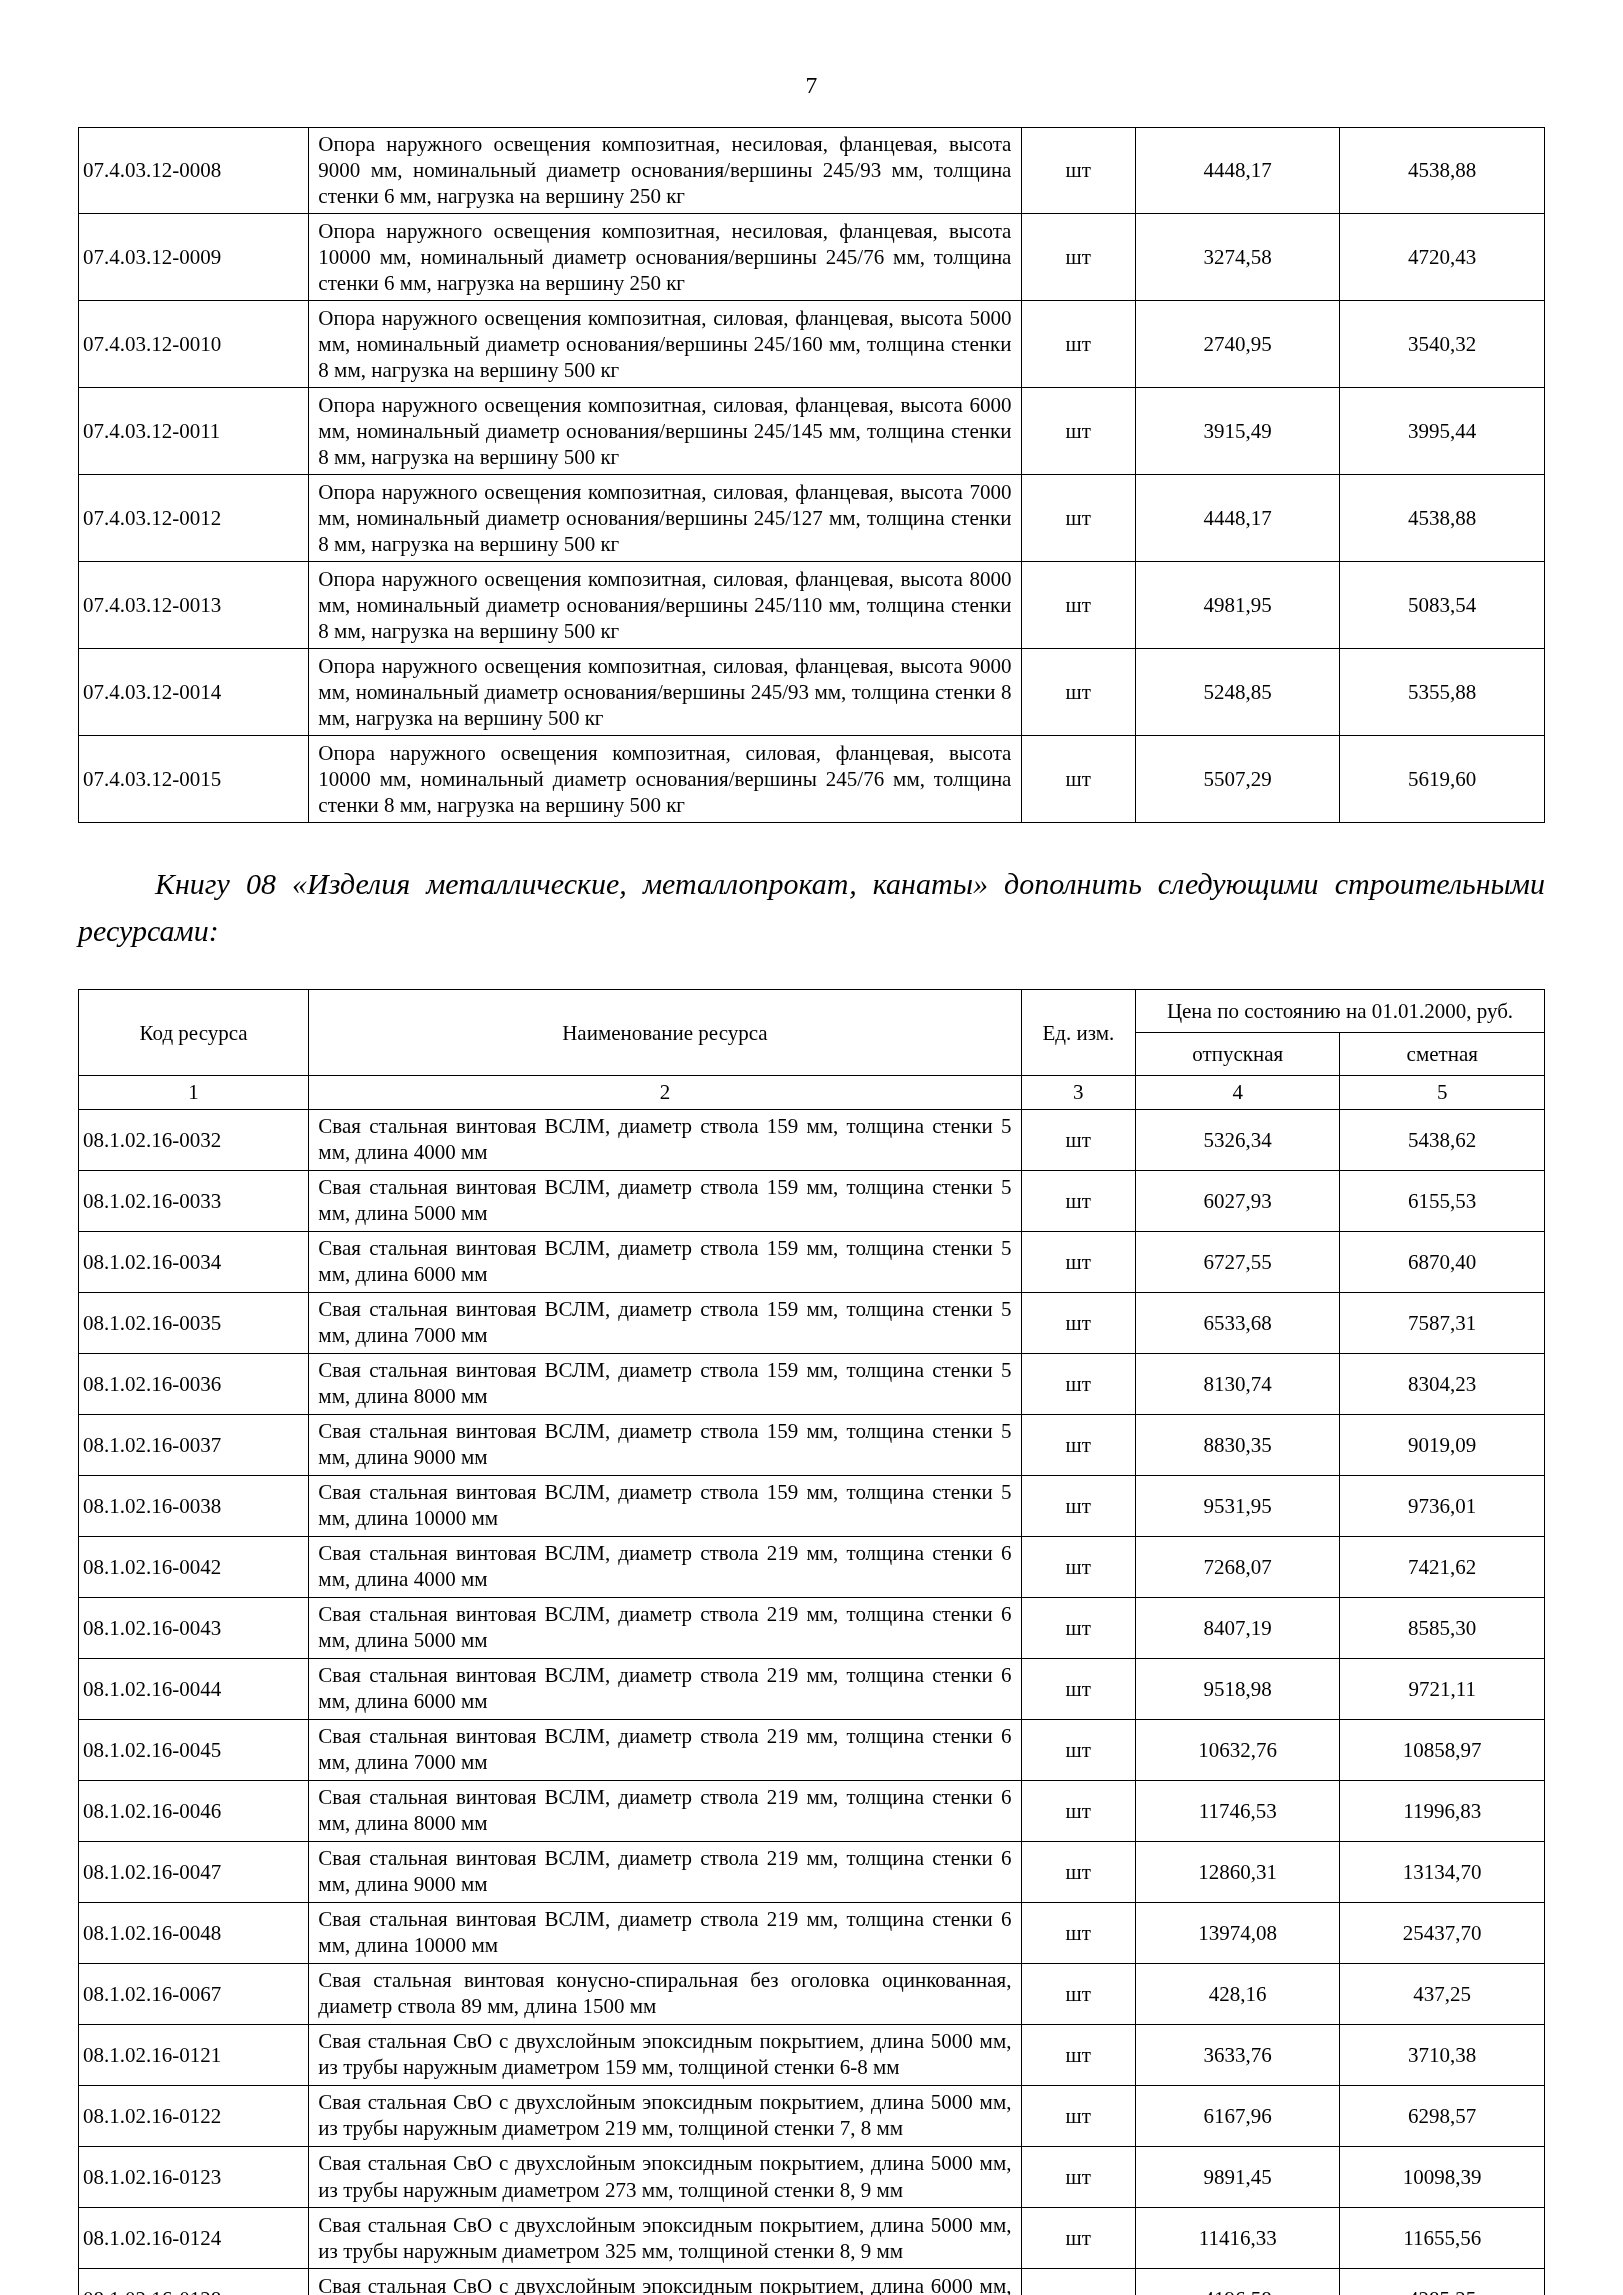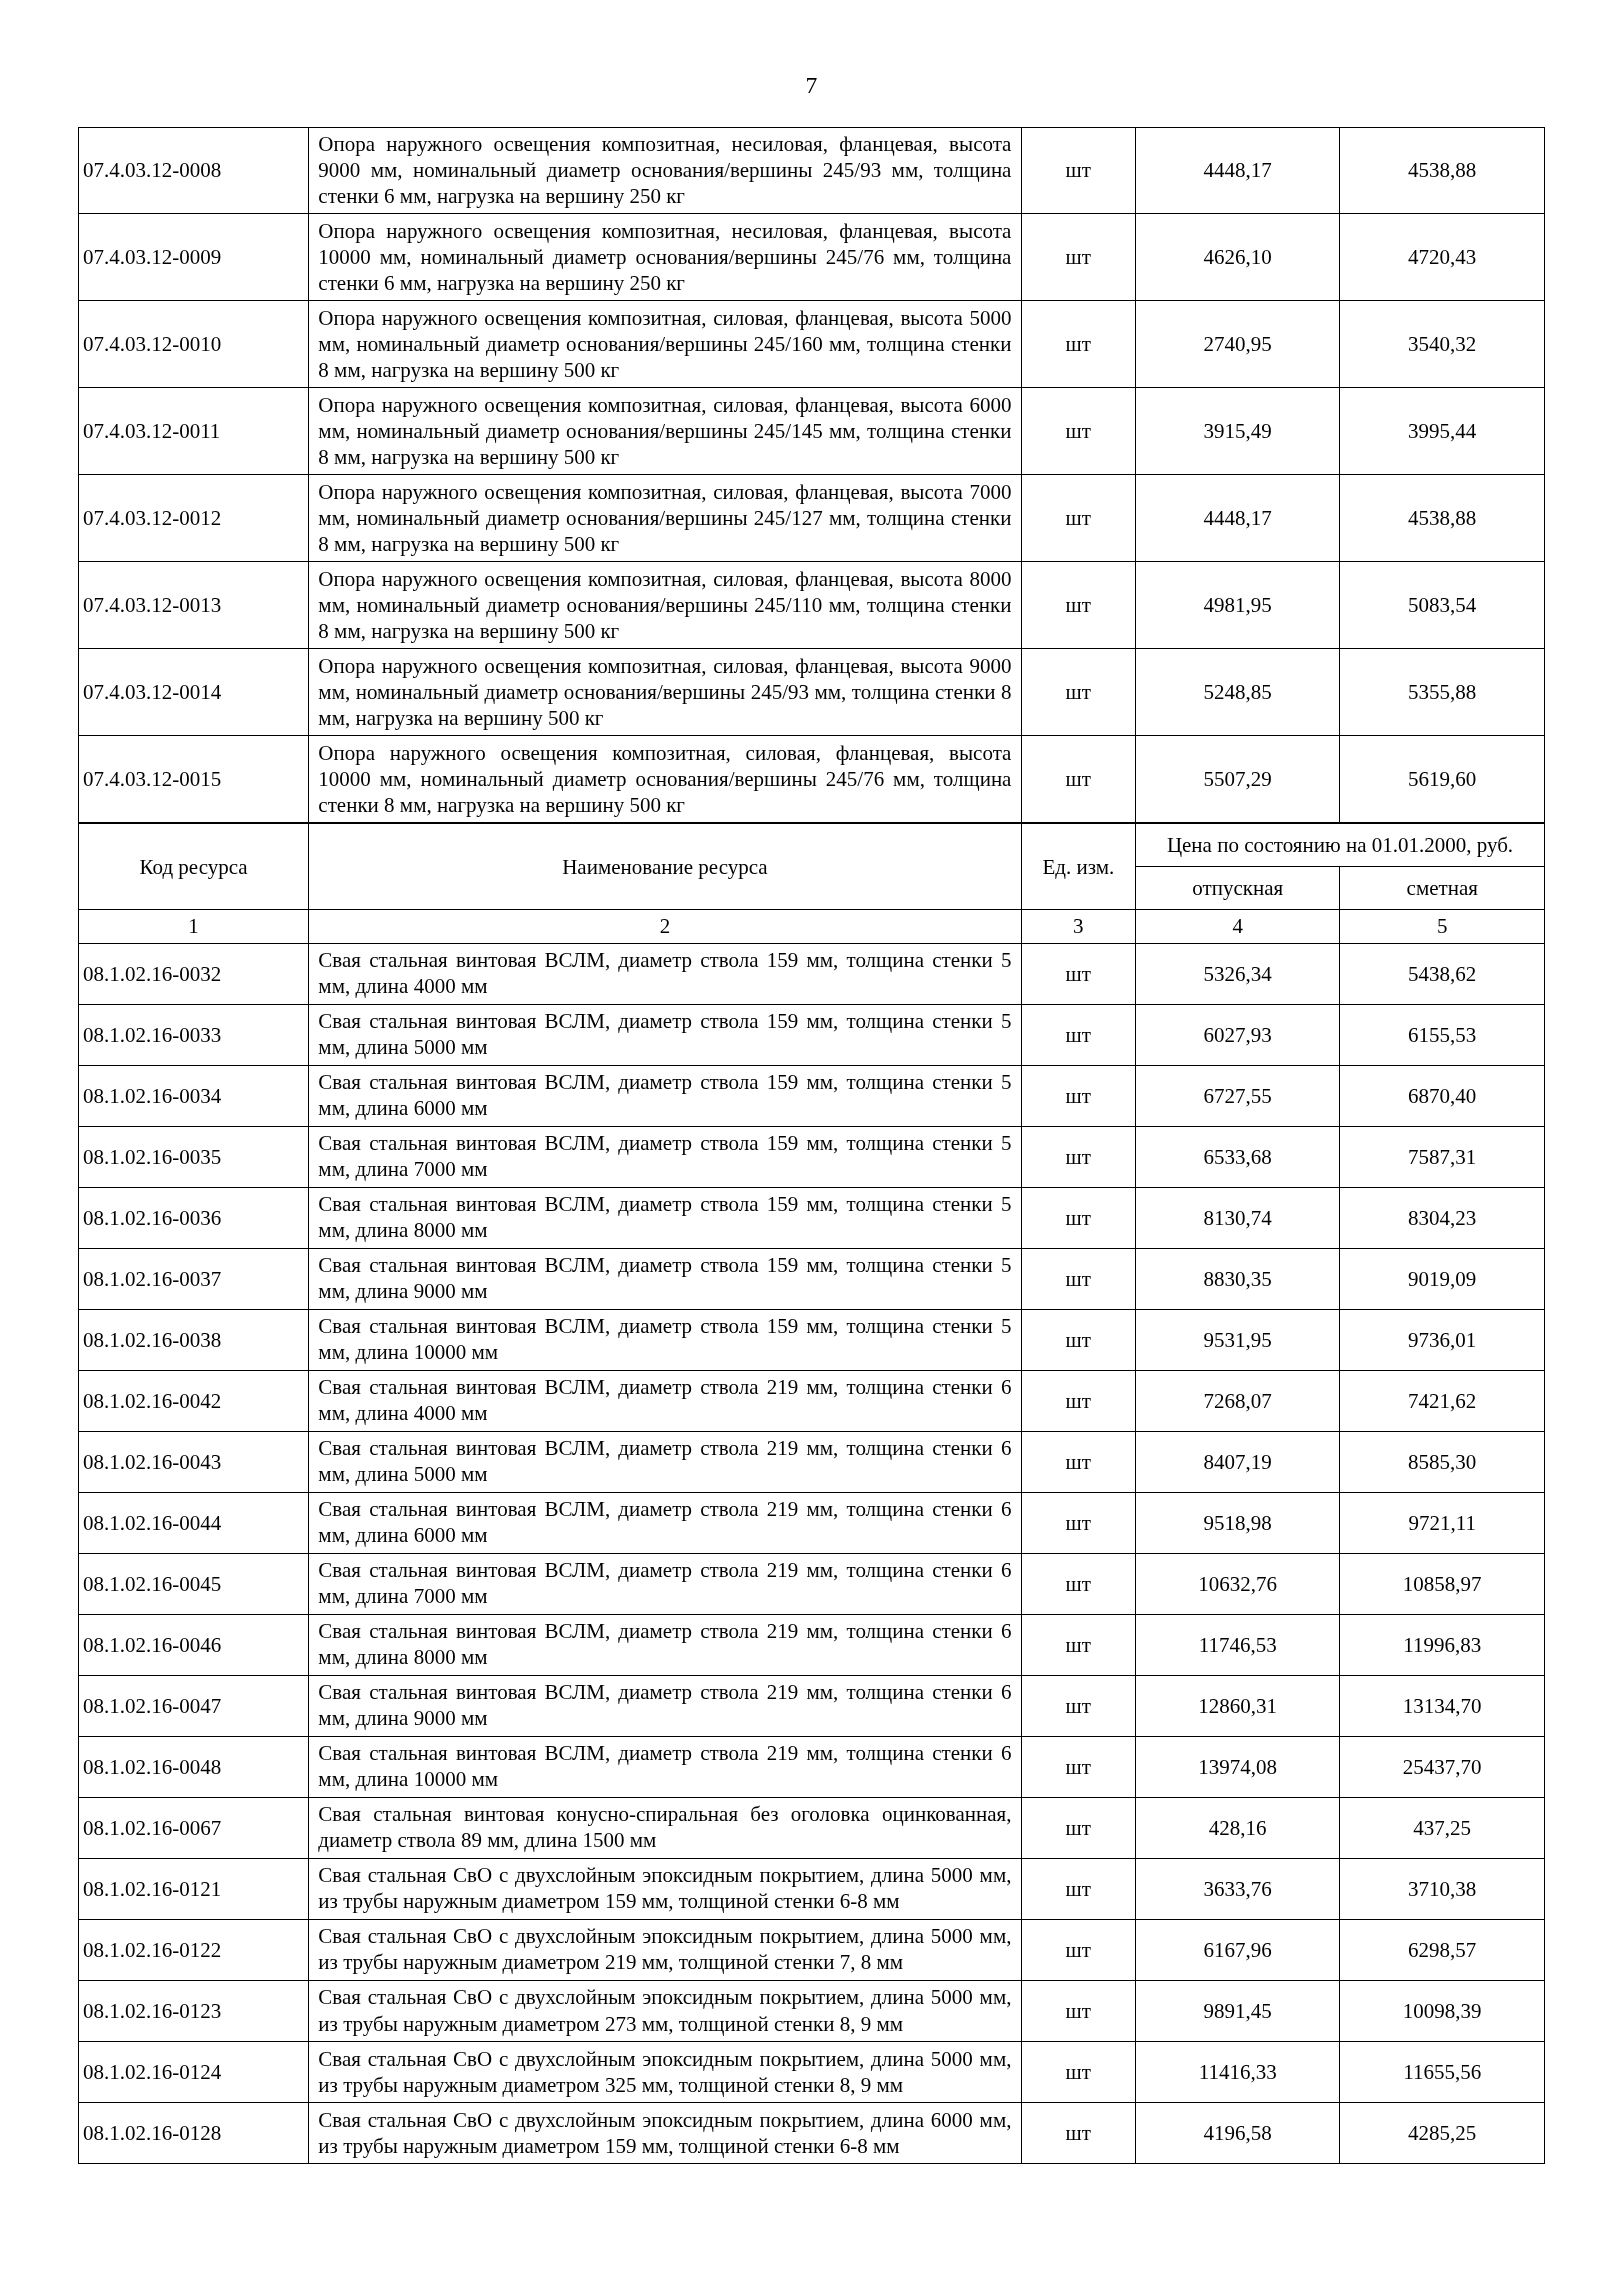--- a/index.html
+++ b/index.html
@@ -69,21 +69,21 @@
           <td class="cell-code">07.4.03.12-0008</td>
           <td class="cell-name">Опора наружного освещения композитная, несиловая, фланцевая, высота 9000 мм, номинальный диаметр основания/вершины 245/93 мм, толщина стенки 6 мм, нагрузка на вершину 250 кг</td>
           <td class="cell-unit">шт</td>
           <td class="cell-price">4448,17</td>
           <td class="cell-price">4538,88</td>
         </tr>
         <tr>
           <td class="cell-code">07.4.03.12-0009</td>
           <td class="cell-name">Опора наружного освещения композитная, несиловая, фланцевая, высота 10000 мм, номинальный диаметр основания/вершины 245/76 мм, толщина стенки 6 мм, нагрузка на вершину 250 кг</td>
           <td class="cell-unit">шт</td>
-          <td class="cell-price">4626,10</td>
+          <td class="cell-price">3274,58</td>
           <td class="cell-price">4720,43</td>
         </tr>
         <tr>
           <td class="cell-code">07.4.03.12-0010</td>
           <td class="cell-name">Опора наружного освещения композитная, силовая, фланцевая, высота 5000 мм, номинальный диаметр основания/вершины 245/160 мм, толщина стенки 8 мм, нагрузка на вершину 500 кг</td>
           <td class="cell-unit">шт</td>
           <td class="cell-price">2740,95</td>
           <td class="cell-price">3540,32</td>
         </tr>
         <tr>
@@ -117,20 +117,21 @@
         <tr>
           <td class="cell-code">07.4.03.12-0015</td>
           <td class="cell-name">Опора наружного освещения композитная, силовая, фланцевая, высота 10000 мм, номинальный диаметр основания/вершины 245/76 мм, толщина стенки 8 мм, нагрузка на вершину 500 кг</td>
           <td class="cell-unit">шт</td>
           <td class="cell-price">5507,29</td>
           <td class="cell-price">5619,60</td>
         </tr>
       </tbody>
   </table>
 
+  <p class="insert-paragraph">Книгу 08 «Изделия металлические, металлопрокат, канаты» дополнить следующими строительными ресурсами:</p>
 
   <table class="res-table">
     <colgroup>
       <col style="width:15.7%">
       <col style="width:48.6%">
       <col style="width:7.8%">
       <col style="width:13.95%">
       <col style="width:13.95%">
     </colgroup>
     <thead>

